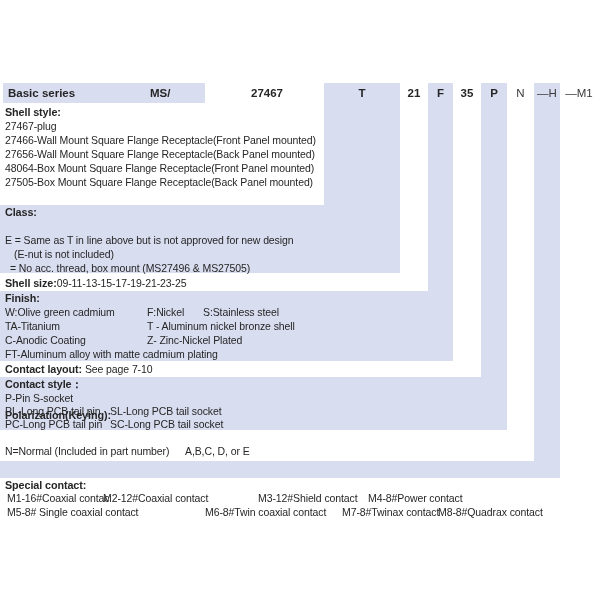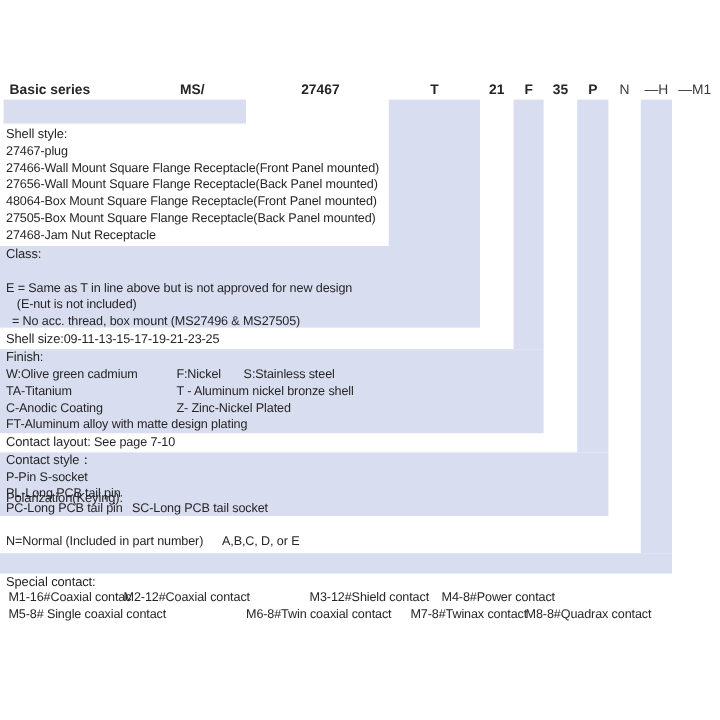--- a/index.html
+++ b/index.html
@@ -3,29 +3,29 @@
 <meta charset="utf-8">
 <style>
   html,body{margin:0;padding:0;background:#ffffff;}
   .page{
     position:relative;width:600px;height:600px;background:#ffffff;overflow:hidden;
     font-family:"Liberation Sans",sans-serif;color:#262626;
   }
   .band,.block{position:absolute;background:#d9ddf0;}
   .band{top:83px;}
   .hdr{
-    position:absolute;top:65px;height:20px;line-height:20px;
+    position:absolute;top:83px;height:20px;line-height:20px;
     font-size:11.5px;font-weight:bold;text-align:center;white-space:nowrap;
   }
   .hdr.light{font-weight:normal;color:#3a3a3a;}
   .line{
     position:absolute;font-size:10.5px;line-height:13px;
     letter-spacing:-0.1px;white-space:nowrap;color:#262626;
   }
-  .t{font-weight:normal;font-size:10.8px;}
+  .t{font-weight:bold;font-size:10.8px;}
   .small{font-size:9.5px;}
 </style>
 </head>
 <body>
 
 <div class="page">
 
   <div class="band" style="left:324px;width:76px;height:122px"></div>
   <div class="band" style="left:428px;width:25px;height:208px"></div>
   <div class="band" style="left:481px;width:26px;height:294px"></div>
@@ -48,44 +48,44 @@
   <div class="hdr light" style="left:507px;width:27px">N</div>
   <div class="hdr light" style="left:534px;width:26px">—H</div>
   <div class="hdr light" style="left:558px;width:42px">—M1</div>
 
   <div class="line t" style="left:5px;top:106px">Shell style:</div>
   <div class="line" style="left:5px;top:120px">27467-plug</div>
   <div class="line" style="left:5px;top:134px">27466-Wall Mount Square Flange Receptacle(Front Panel mounted)</div>
   <div class="line" style="left:5px;top:148px">27656-Wall Mount Square Flange Receptacle(Back Panel mounted)</div>
   <div class="line" style="left:5px;top:162px">48064-Box Mount Square Flange Receptacle(Front Panel mounted)</div>
   <div class="line" style="left:5px;top:176px">27505-Box Mount Square Flange Receptacle(Back Panel mounted)</div>
-  <div class="line" style="left:5px;top:190px">27468-Jam Nut Receptacle</div>
 
   <div class="line t" style="left:5px;top:206px">Class:</div>
   <div class="line" style="left:5px;top:234px">E = Same as T in line above but is not approved for new design</div>
   <div class="line" style="left:14px;top:248px">(E-nut is not included)</div>
   <div class="line" style="left:10px;top:262px">= No acc. thread, box mount (MS27496 &amp; MS27505)</div>
 
   <div class="line" style="left:5px;top:277px"><span class="t">Shell size:</span><span>09-11-13-15-17-19-21-23-25</span></div>
 
   <div class="line t" style="left:5px;top:292px">Finish:</div>
   <div class="line" style="left:5px;top:306px">W:Olive green cadmium</div>
   <div class="line" style="left:147px;top:306px">F:Nickel</div>
   <div class="line" style="left:203px;top:306px">S:Stainless steel</div>
   <div class="line" style="left:5px;top:320px">TA-Titanium</div>
   <div class="line" style="left:147px;top:320px">T - Aluminum nickel bronze shell</div>
   <div class="line" style="left:5px;top:334px">C-Anodic Coating</div>
   <div class="line" style="left:147px;top:334px">Z- Zinc-Nickel Plated</div>
-  <div class="line" style="left:5px;top:348px">FT-Aluminum alloy with matte design plating</div>
+  <div class="line" style="left:5px;top:348px">FT-Aluminum alloy with matte cadmium plating</div>
 
   <div class="line" style="left:5px;top:363px"><span class="t">Contact layout:</span><span>&nbsp;</span><span>See page 7-10</span></div>
 
   <div class="line t" style="left:5px;top:378px">Contact style：</div>
   <div class="line" style="left:5px;top:392px">P-Pin S-socket</div>
   <div class="line" style="left:5px;top:405px">PL-Long PCB tail pin</div>
+  <div class="line" style="left:110px;top:405px">SL-Long PCB tail socket</div>
   <div class="line" style="left:5px;top:418px">PC-Long PCB tail pin</div>
   <div class="line" style="left:110px;top:418px">SC-Long PCB tail socket</div>
 
   <div class="line t" style="left:5px;top:409px">Polarization(Keying):</div>
   <div class="line" style="left:5px;top:445px">N=Normal (Included in part number)</div>
   <div class="line" style="left:185px;top:445px">A,B,C, D, or E</div>
 
 
   <div class="line t" style="left:5px;top:479px">Special contact:</div>
   <div class="line" style="left:7px;top:492px">M1-16#Coaxial contac</div>

